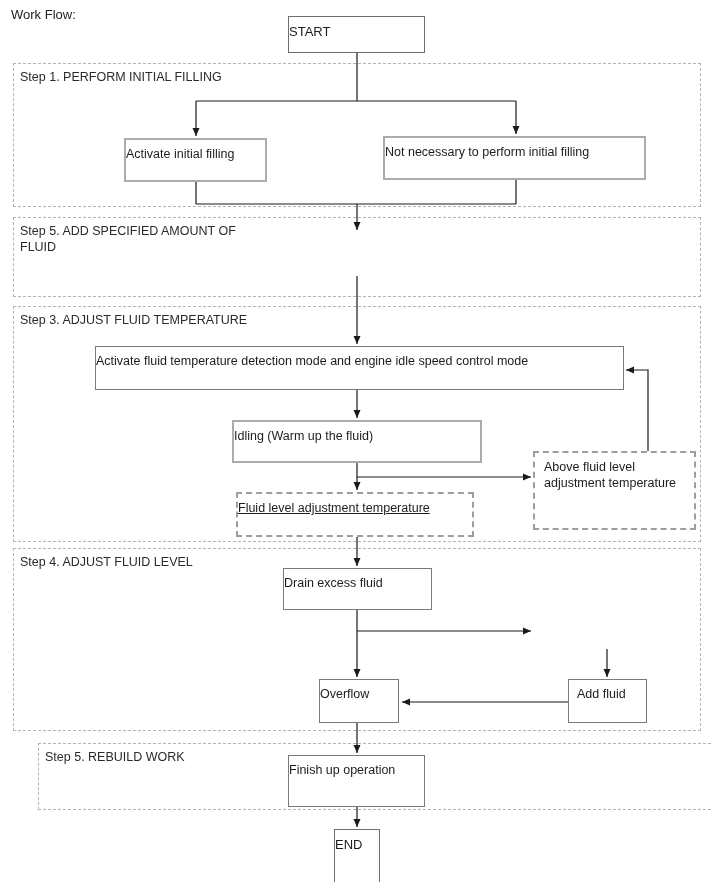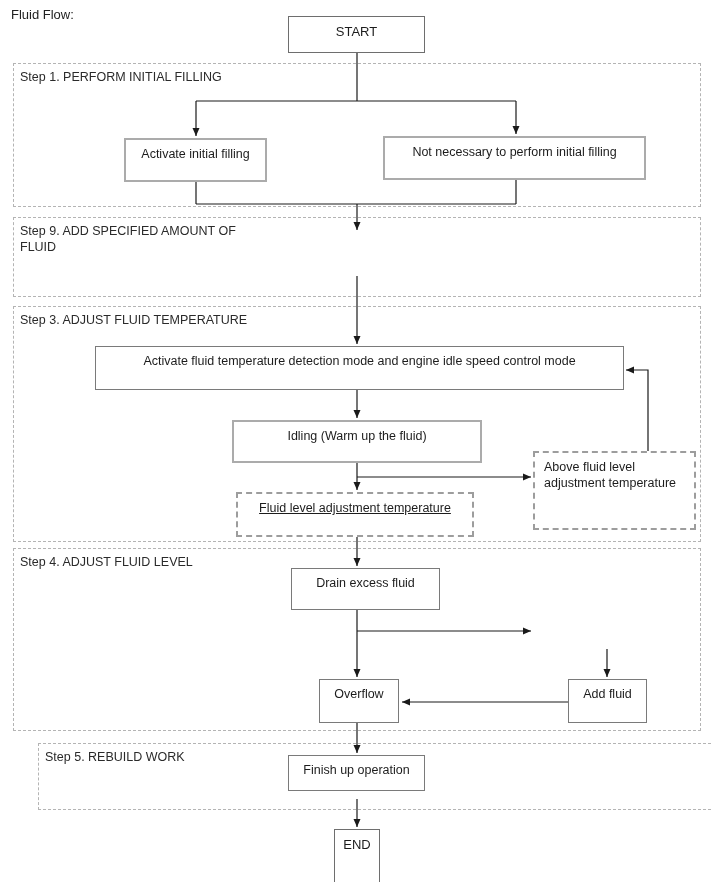--- a/index.html
+++ b/index.html
@@ -26,37 +26,37 @@
     font-size:12.5px;color:#2a2a2a;
     line-height:1.3;
     white-space:nowrap;
   }
   .section-label.wrap{white-space:normal;width:240px;}
   
   .node{
     background:#ffffff;
     border:1px solid #7a7a7a;
     font-size:12.5px;color:#1c1c1c;
-    text-align:center;
+    text-align:left;
     padding-top:6px;
     line-height:1.3;
     z-index:3;
   }
   .node.light{border:2px solid #ababab;}
   .node.dashed{border:2px dashed #9d9d9d;background:#ffffff;}
   .node.start-end{font-size:13px;border:1px solid #6e6e6e;padding-top:7px;}
   .node.left-text{text-align:left;padding-left:9px;padding-right:6px;}
   #connector-layer{left:0;top:0;z-index:2;}
 </style>
 </head>
 <body>
 
 <div id="canvas">
 
-  <div class="abs" id="page-title">Fluid Flow:</div>
+  <div class="abs" id="page-title">Work Flow:</div>
 
   <svg class="abs" id="connector-layer" width="713" height="882" viewBox="0 0 713 882">
     <defs>
       <marker id="arrow" markerUnits="userSpaceOnUse" markerWidth="9" markerHeight="8" refX="8" refY="4" orient="auto">
         <path d="M0,0.5 L8,4 L0,7.5 z" fill="#1a1a1a"></path>
       </marker>
     </defs>
     <g stroke="#1a1a1a" stroke-width="1.2" fill="none">
 
       <path d="M357,53 V101"></path>
@@ -90,21 +90,21 @@
       <path d="M357,723 V753" marker-end="url(#arrow)"></path>
 
       <path d="M357,799 V827" marker-end="url(#arrow)"></path>
     </g>
   </svg>
 
   <div class="abs section" style="left:13px;top:63px;width:688px;height:144px;">
     <div class="section-label">Step 1. PERFORM INITIAL FILLING</div>
   </div>
   <div class="abs section" style="left:13px;top:217px;width:688px;height:80px;">
-    <div class="section-label wrap">Step 9. ADD SPECIFIED AMOUNT OF FLUID</div>
+    <div class="section-label wrap">Step 5. ADD SPECIFIED AMOUNT OF FLUID</div>
   </div>
   <div class="abs section" style="left:13px;top:306px;width:688px;height:236px;">
     <div class="section-label">Step 3. ADJUST FLUID TEMPERATURE</div>
   </div>
   <div class="abs section" style="left:13px;top:548px;width:688px;height:183px;">
     <div class="section-label">Step 4. ADJUST FLUID LEVEL</div>
   </div>
   <div class="abs section" style="left:13px;top:743px;width:688px;height:67px;margin-left:25px;">
     <div class="section-label">Step 5. REBUILD WORK</div>
   </div>
@@ -117,24 +117,24 @@
 
 
   <div class="abs node" style="left:95px;top:346px;width:529px;height:44px;">Activate fluid temperature detection mode and engine idle speed control mode</div>
 
   <div class="abs node light" style="left:232px;top:420px;width:250px;height:43px;">Idling (Warm up the fluid)</div>
 
   <div class="abs node dashed" style="left:236px;top:492px;width:238px;height:45px;text-decoration:underline;">Fluid level adjustment temperature</div>
 
   <div class="abs node dashed left-text" style="left:533px;top:451px;width:163px;height:79px;">Above fluid level adjustment temperature</div>
 
-  <div class="abs node" style="left:283px;top:568px;width:149px;height:42px;margin-left:8px;">Drain excess fluid</div>
+  <div class="abs node" style="left:283px;top:568px;width:149px;height:42px;">Drain excess fluid</div>
 
 
   <div class="abs node" style="left:319px;top:679px;width:80px;height:44px;">Overflow</div>
 
-  <div class="abs node" style="left:568px;top:679px;width:79px;height:44px;">Add fluid</div>
+  <div class="abs node" style="left:568px;top:679px;width:79px;height:44px;padding-left:8px;">Add fluid</div>
 
-  <div class="abs node" style="left:288px;top:755px;width:137px;height:36px;">Finish up operation</div>
+  <div class="abs node" style="left:288px;top:755px;width:137px;height:52px;">Finish up operation</div>
 
   <div class="abs node start-end" style="left:334px;top:829px;width:46px;height:60px;">END</div>
 
 </div>
 
 </body></html>

